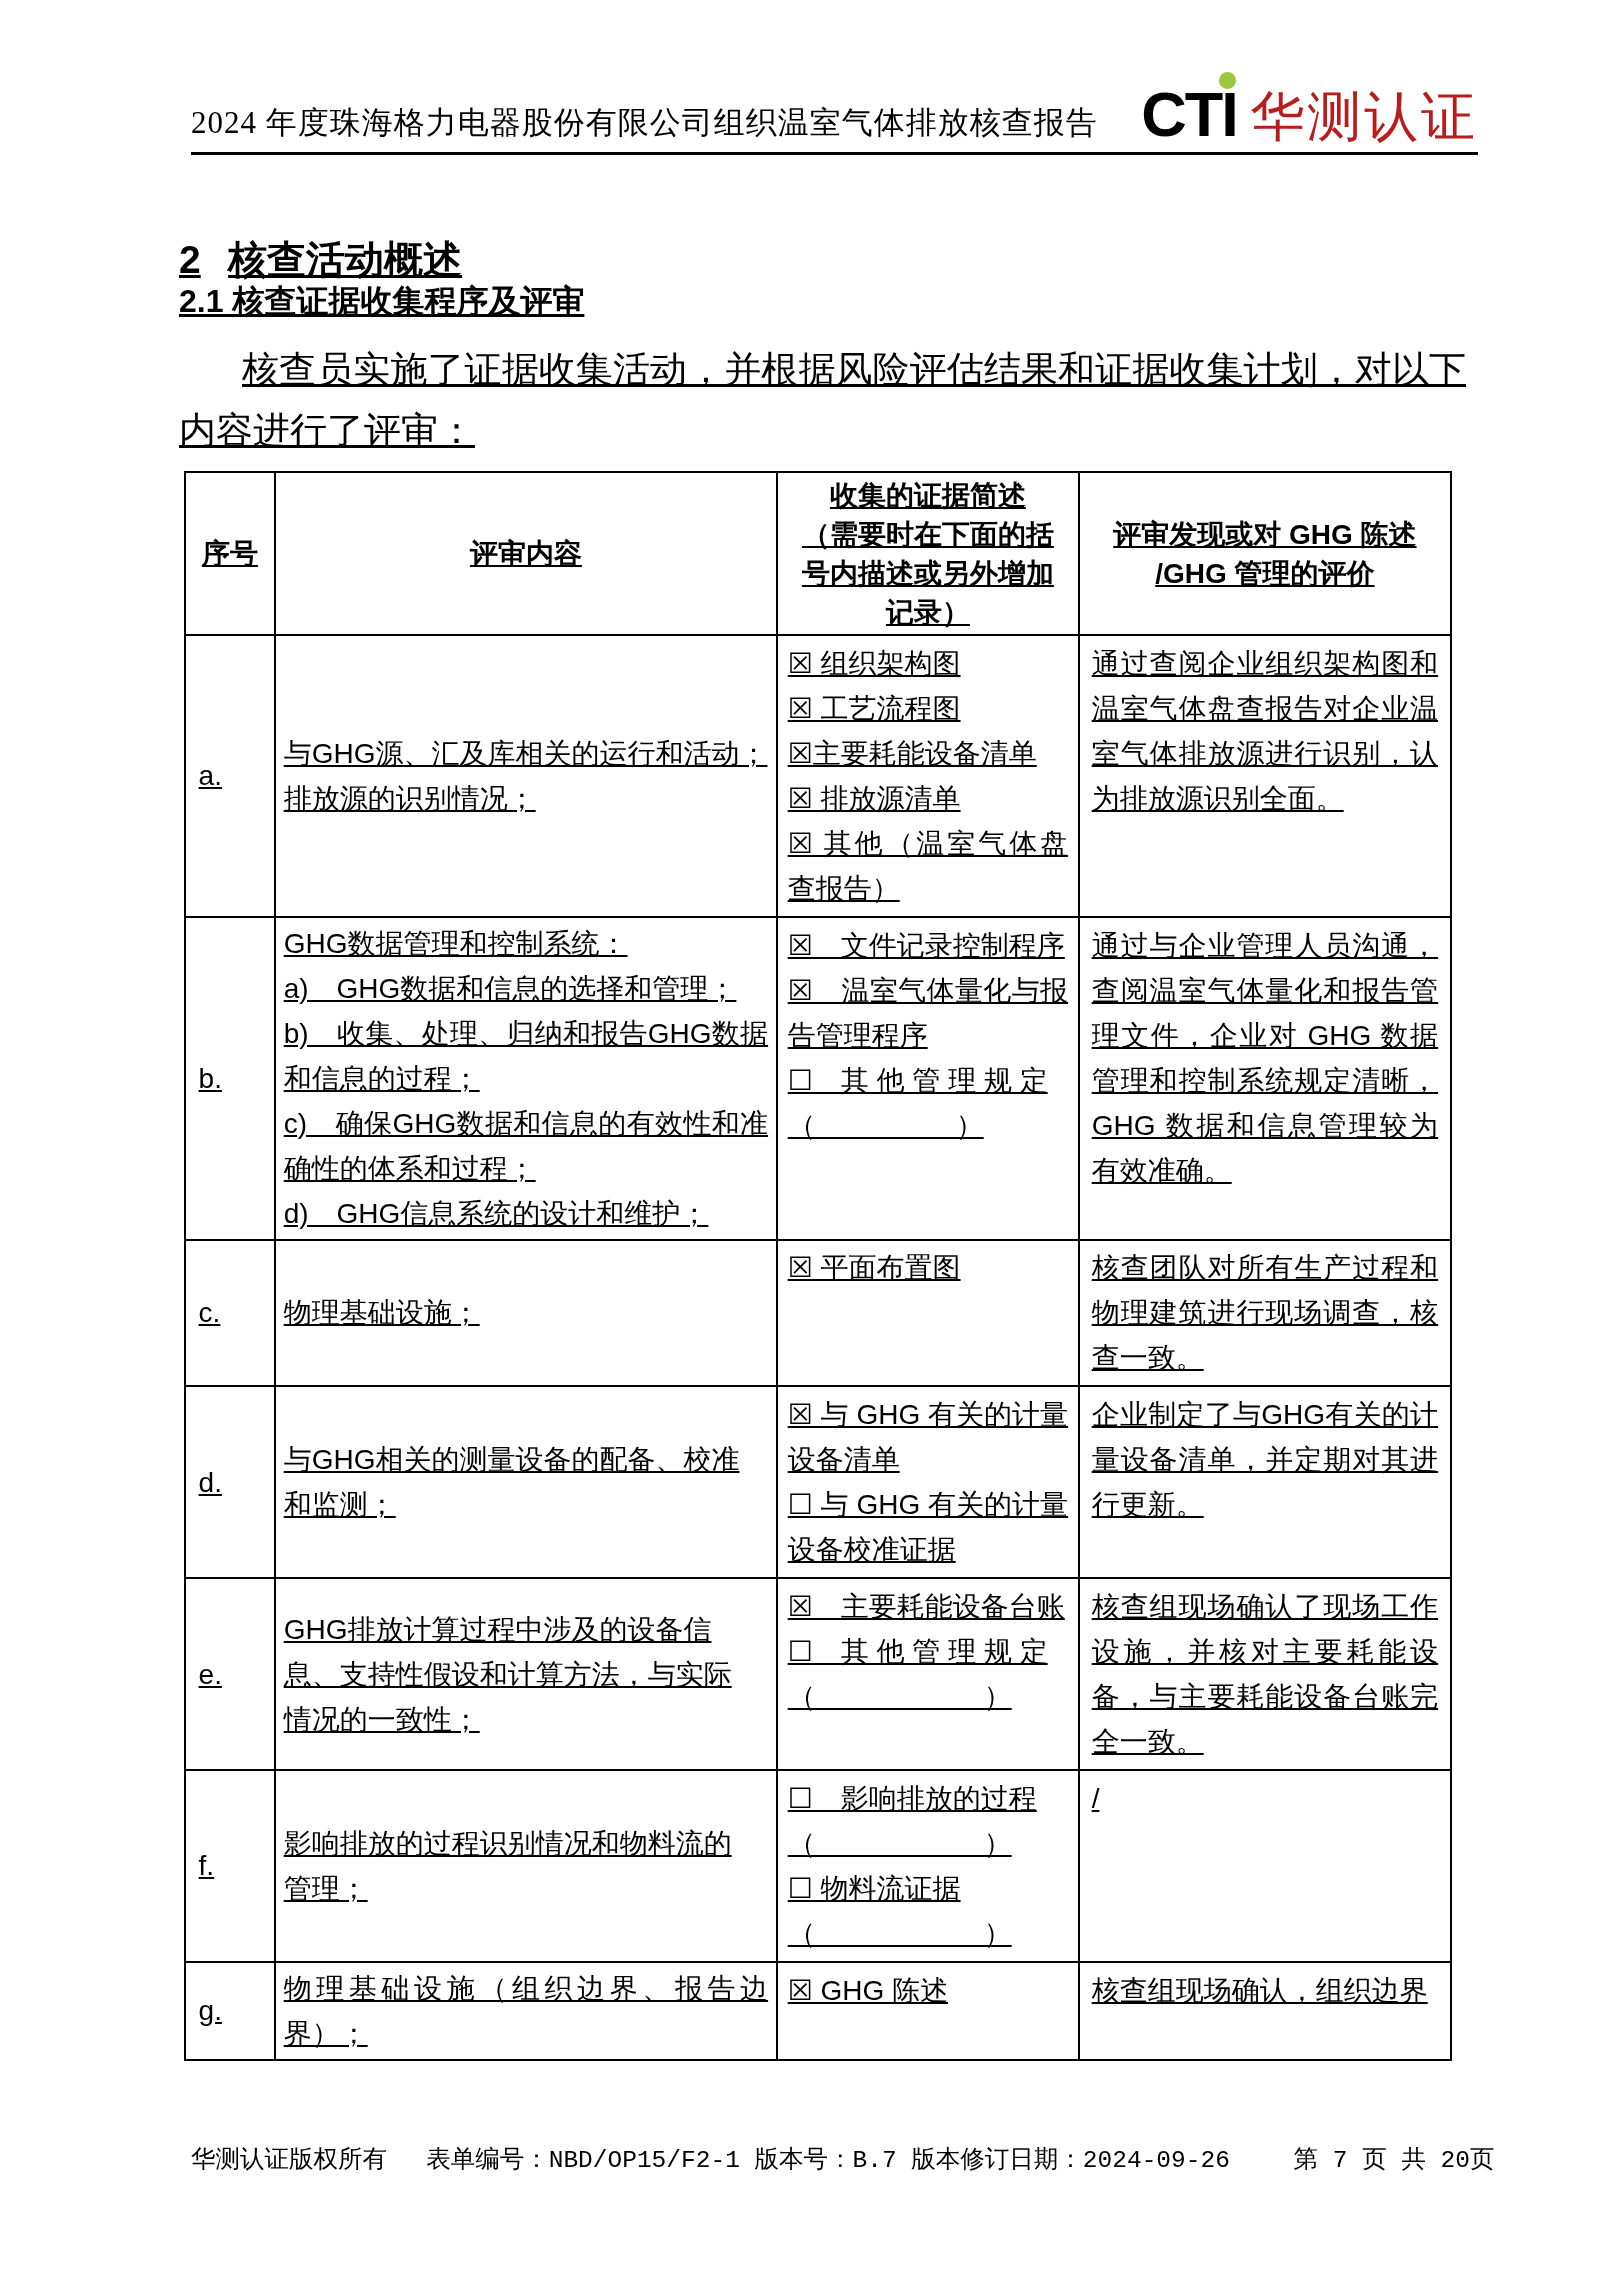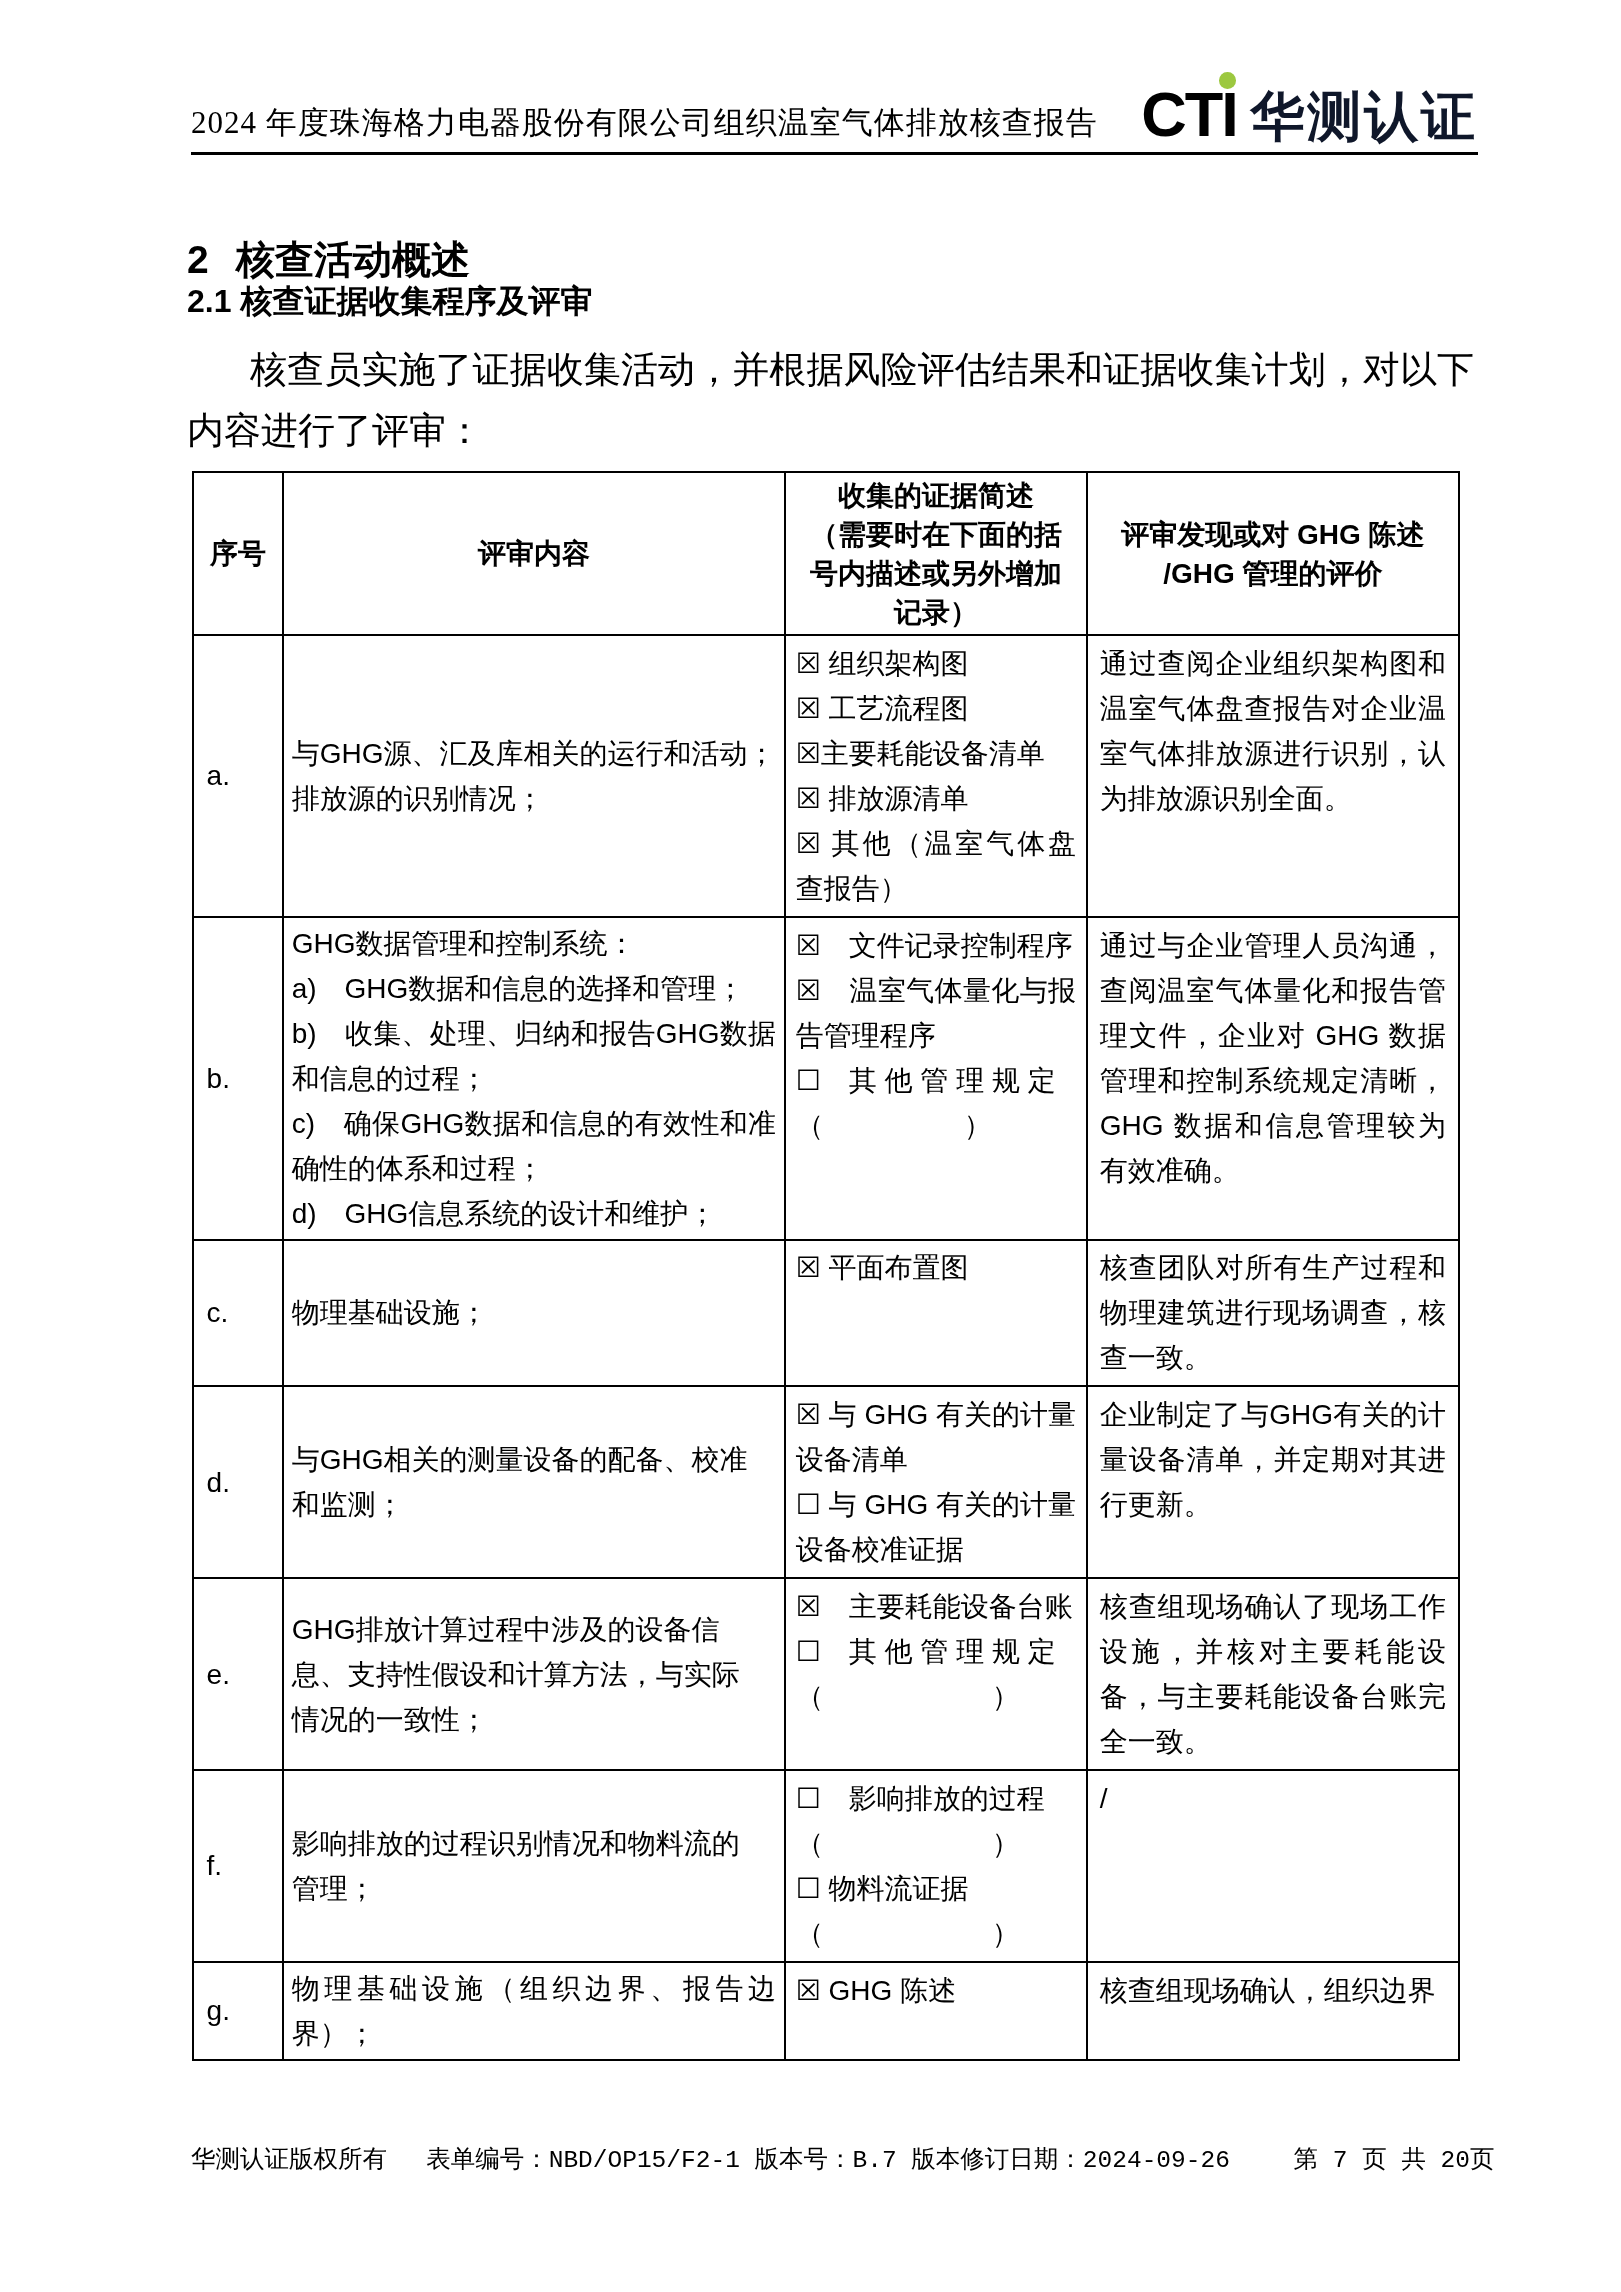--- a/index.html
+++ b/index.html
@@ -28,25 +28,25 @@
     position:relative;display:inline-block;
     font-size:63px;line-height:0.9;font-weight:900;letter-spacing:-2px;
     color:#000000;
   }
   .logo-dot{
     position:absolute;top:-13.7px;right:1px;
     width:16.7px;height:16.7px;border-radius:50%;
     background:#9cc83f;
   }
   .logo-cn{
-    font-size:54px;line-height:0.95;font-weight:700;letter-spacing:2.9px;
-    color:#0f172a;margin-left:13.7px;
-  }
-  
-  .content{position:absolute;left:187px;top:238px;width:1287px;}
+    font-size:54px;line-height:0.95;font-weight:400;letter-spacing:2.9px;
+    color:#b91c1c;margin-left:13.7px;
+  }
+  
+  .content{position:absolute;left:179px;top:238px;width:1287px;text-decoration:underline;}
   .h1{
     font-family:"Liberation Sans","DejaVu Sans",sans-serif;
     font-size:39px;font-weight:700;line-height:1.15;
   }
   .h1-num{margin-right:27.4px;}
   .h2{
     font-family:"Liberation Sans","DejaVu Sans",sans-serif;
     font-size:32px;font-weight:700;line-height:1.15;
   }
   .intro{

